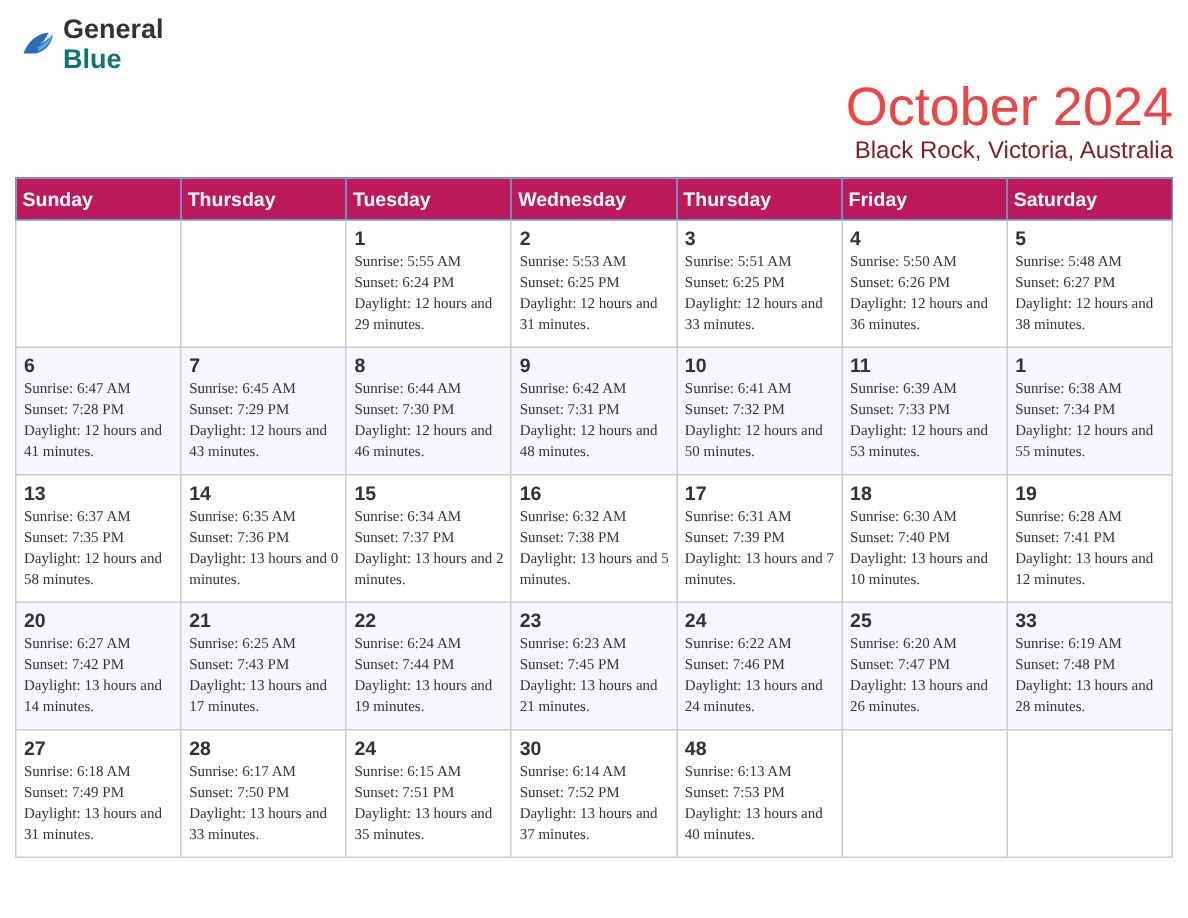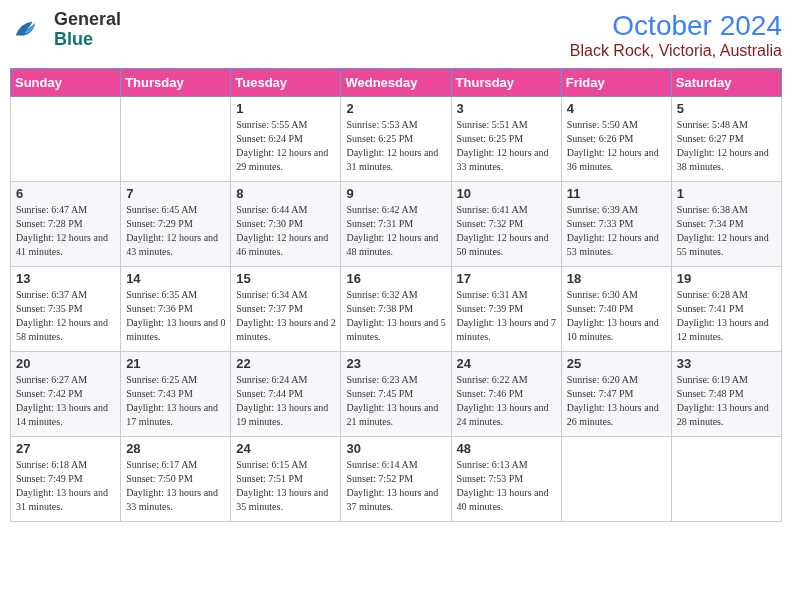--- a/index.html
+++ b/index.html
@@ -12,52 +12,53 @@
     }
     .header {
       display: flex;
       justify-content: space-between;
       align-items: flex-start;
       margin-bottom: 8px;
     }
     .logo {
       display: flex;
       align-items: center;
-      gap: 16px;
+      gap: 4px;
     }
     .logo-text {
       font-size: 18px;
       font-weight: bold;
       line-height: 1.1;
     }
     .logo-text .general { color: #333; }
     .logo-text .blue { color: #0f766e; }
     .logo-bird {
       width: 28px;
       height: 28px;
     }
     .title-block {
       text-align: right;
     }
     .month-title {
-      font-size: 28px;
-      color: #3b82f6;
+      font-size: 36px;
+      color: #ef4444;
       font-weight: normal;
+      margin-top: 40px;
     }
     .location {
       font-size: 16px;
       color: #7f1d1d;
     }
     table {
       width: 100%;
       border-collapse: collapse;
       table-layout: fixed;
     }
     th {
-      background-color: #ec4899;
+      background-color: #be185d;
       color: #fff;
       font-size: 13px;
       font-weight: bold;
       padding: 6px 4px;
       text-align: left;
       border: 1px solid #5c9bd6;
     }
     td {
       border: 1px solid #ccc;
       vertical-align: top;

